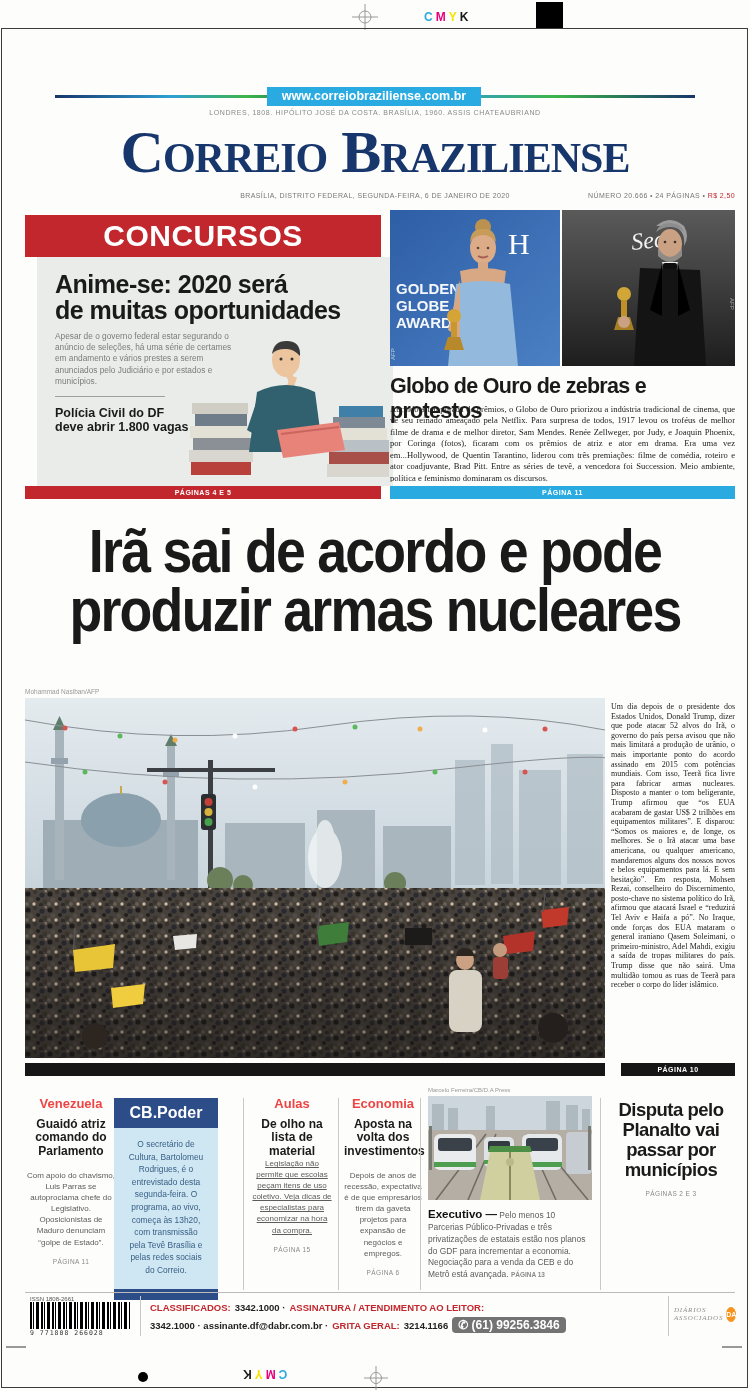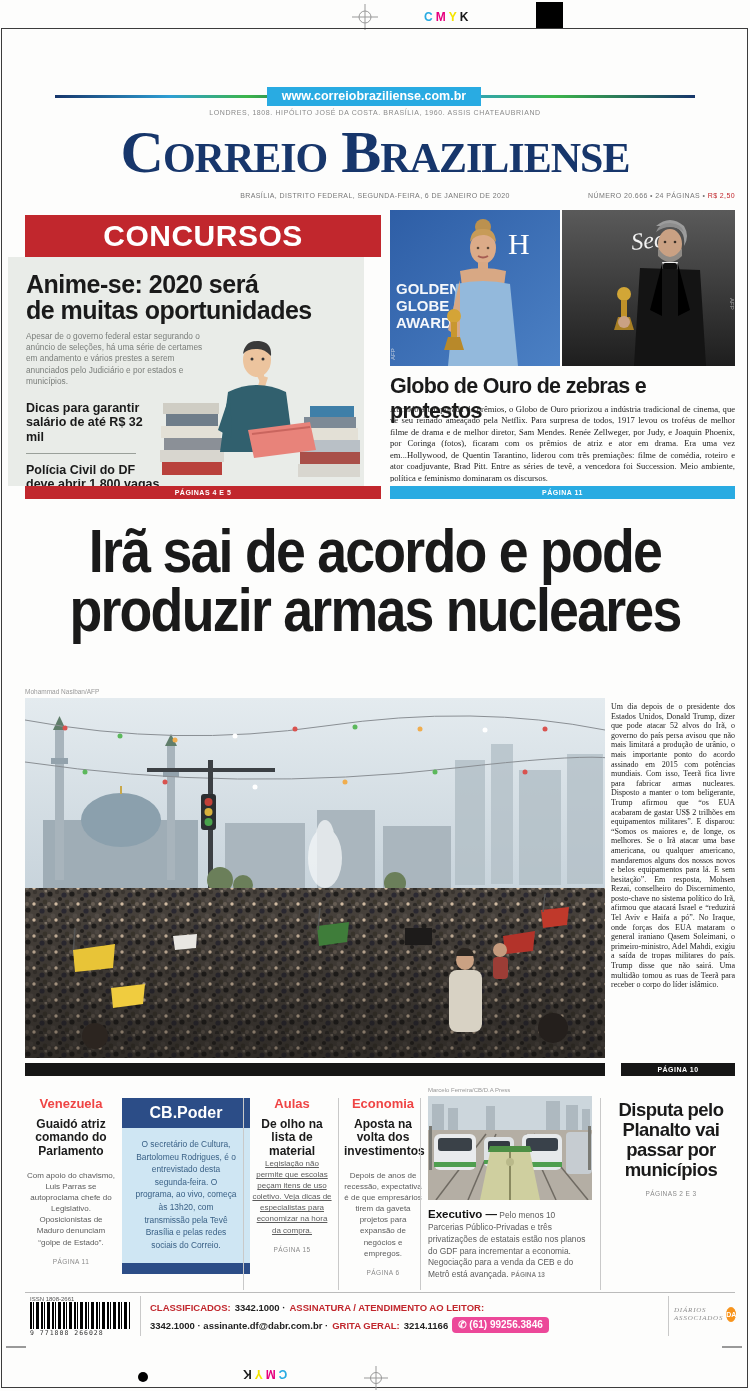--- a/index.html
+++ b/index.html
@@ -34,21 +34,21 @@
   .bh{font-weight:bold;font-size:12px;line-height:1.12;text-align:center;}
   .bb{font-size:8px;color:#5c5c5c;line-height:1.38;text-align:center;}
   .pg{font-size:6.5px;color:#8a8a8a;letter-spacing:.4px;text-align:center;}
   .vdiv{width:1px;background:#c9c9c9;}
   .cb-hd{background:#2c4d87;color:#fff;font-weight:bold;font-size:16px;text-align:center;line-height:30px;}
   .cb-bd{background:#cfe6f3;color:#3a6186;font-size:8.4px;line-height:1.5;text-align:center;}
   .cb-ft{background:#2c4d87;}
   
   .f-red{color:#c1272d;font-weight:bold;}
   .f-dark{color:#222;font-weight:bold;}
-  .wa{background:#ec4899;color:#fff;font-weight:bold;border-radius:4px;font-size:10px;line-height:16px;padding:0 6px;}
+  .wa{background:#737373;color:#fff;font-weight:bold;border-radius:4px;font-size:12px;line-height:16px;padding:0 6px;}
   .brand{font-family:"Liberation Serif",serif;font-style:italic;color:#8f8f8f;font-size:7px;letter-spacing:.8px;}
   .dacirc{display:inline-block;width:15px;height:15px;border-radius:50%;background:#f7941d;color:#fff;
           font-weight:bold;font-size:7px;text-align:center;line-height:15px;font-style:normal;}
   .barcode{height:27px;background:repeating-linear-gradient(90deg,#000 0 2px,#fff 2px 3px,#000 3px 4px,#fff 4px 6px,#000 6px 9px,#fff 9px 11px);}
   .cmyk span{font-weight:bold;font-size:12px;letter-spacing:3px;}
 </style>
 </head>
 <body>
 
 <div id="page">
@@ -68,27 +68,26 @@
   <div class="abs rule" style="left:55px;top:95px;width:640px;"></div>
   <div class="abs urlbox" style="left:267px;top:87px;width:214px;height:19px;">www.correiobraziliense.com.br</div>
   <div class="abs founders" style="left:75px;top:109px;width:600px;">LONDRES, 1808. HIPÓLITO JOSÉ DA COSTA. BRASÍLIA, 1960. ASSIS CHATEAUBRIAND</div>
   <div class="abs masthead" style="left:0;top:122px;width:750px;">Correio Braziliense</div>
   <div class="abs dateline" style="left:0;top:192px;width:750px;text-align:center;">BRASÍLIA, DISTRITO FEDERAL, SEGUNDA-FEIRA, 6 DE JANEIRO DE 2020</div>
   <div class="abs dateline" style="right:15px;top:192px;text-align:right;">
     <span>NÚMERO 20.666 • 24 PÁGINAS • </span><span style="color:#c1272d;">R$ 2,50</span>
   </div>
 
   <div class="abs redbg" style="left:25px;top:215px;width:356px;height:42px;color:#fff;font-weight:bold;font-size:30px;text-align:center;line-height:42px;letter-spacing:.5px;">CONCURSOS</div>
-  <div class="abs concbox" style="left:8px;top:257px;width:356px;height:229px;">
+  <div class="abs concbox" style="left:37px;top:257px;width:356px;height:229px;">
     <div class="conc-h" style="padding:14px 0 0 18px;">
       <div>Anime-se: 2020 será</div>
       <div>de muitas oportunidades</div>
     </div>
     <div class="conc-body" style="margin:8px 0 0 18px;width:180px;">Apesar de o governo federal estar segurando o anúncio de seleções, há uma série de certames em andamento e vários prestes a serem anunciados pelo Judiciário e por estados e municípios.</div>
-    <div class="conc-item" style="margin:14px 0 0 18px;width:130px;">Dicas para garantir salário de até R$ 32 mil</div>
     <div style="margin:9px 0 0 18px;width:110px;border-top:1px solid #9aa09a;"></div>
     <div class="conc-item" style="margin:9px 0 0 18px;width:140px;">Polícia Civil do DF deve abrir 1.800 vagas</div>
 
     <svg class="abs" style="right:4px;bottom:2px;" width="200" height="150" viewBox="0 0 200 150">
       <g>
         <rect x="2" y="128" width="60" height="13" fill="#b9413c"></rect>
           <rect x="0" y="116" width="64" height="12" fill="#d8d6cf"></rect>
         <rect x="4" y="104" width="58" height="12" fill="#8b9097"></rect>
           <rect x="1" y="92" width="60" height="12" fill="#e3e0d6"></rect>
         <rect x="6" y="80" width="52" height="12" fill="#6f7d8a"></rect>
@@ -306,21 +305,21 @@
   <div class="abs blackbg" style="left:25px;top:1063px;width:580px;height:13px;"></div>
   <div class="abs bar blackbg" style="left:621px;top:1063px;width:114px;height:13px;line-height:13px;">PÁGINA 10</div>
 
   <div class="abs" style="left:25px;top:1096px;width:92px;">
     <div class="lbl">Venezuela</div>
     <div class="bh" style="margin-top:7px;">Guaidó atriz comando do Parlamento</div>
     <div class="bb" style="margin-top:12px;">Com apoio do chavismo, Luis Parras se autoproclama chefe do Legislativo. Oposicionistas de Maduro denunciam “golpe de Estado”.</div>
     <div class="pg" style="margin-top:10px;">PÁGINA 11</div>
   </div>
 
-  <div class="abs" style="left:122px;top:1098px;width:128px;">
+  <div class="abs" style="left:114px;top:1098px;width:104px;">
     <div class="cb-hd">CB.Poder</div>
     <div class="cb-bd" style="padding:10px 13px 12px;text-align:center;">O secretário de Cultura, Bartolomeu Rodrigues, é o entrevistado desta segunda-feira. O programa, ao vivo, começa às 13h20, com transmissão pela Tevê Brasília e pelas redes sociais do Correio.</div>
     <div class="cb-ft" style="height:11px;"></div>
   </div>
   <div class="abs vdiv" style="left:243px;top:1098px;height:192px;"></div>
 
   <div class="abs" style="left:252px;top:1096px;width:80px;">
     <div class="lbl">Aulas</div>
     <div class="bh" style="margin-top:7px;">De olho na lista de material</div>
     <div class="bb" style="margin-top:0;text-decoration:underline;">Legislação não permite que escolas peçam itens de uso coletivo. Veja dicas de especialistas para economizar na hora da compra.</div>

